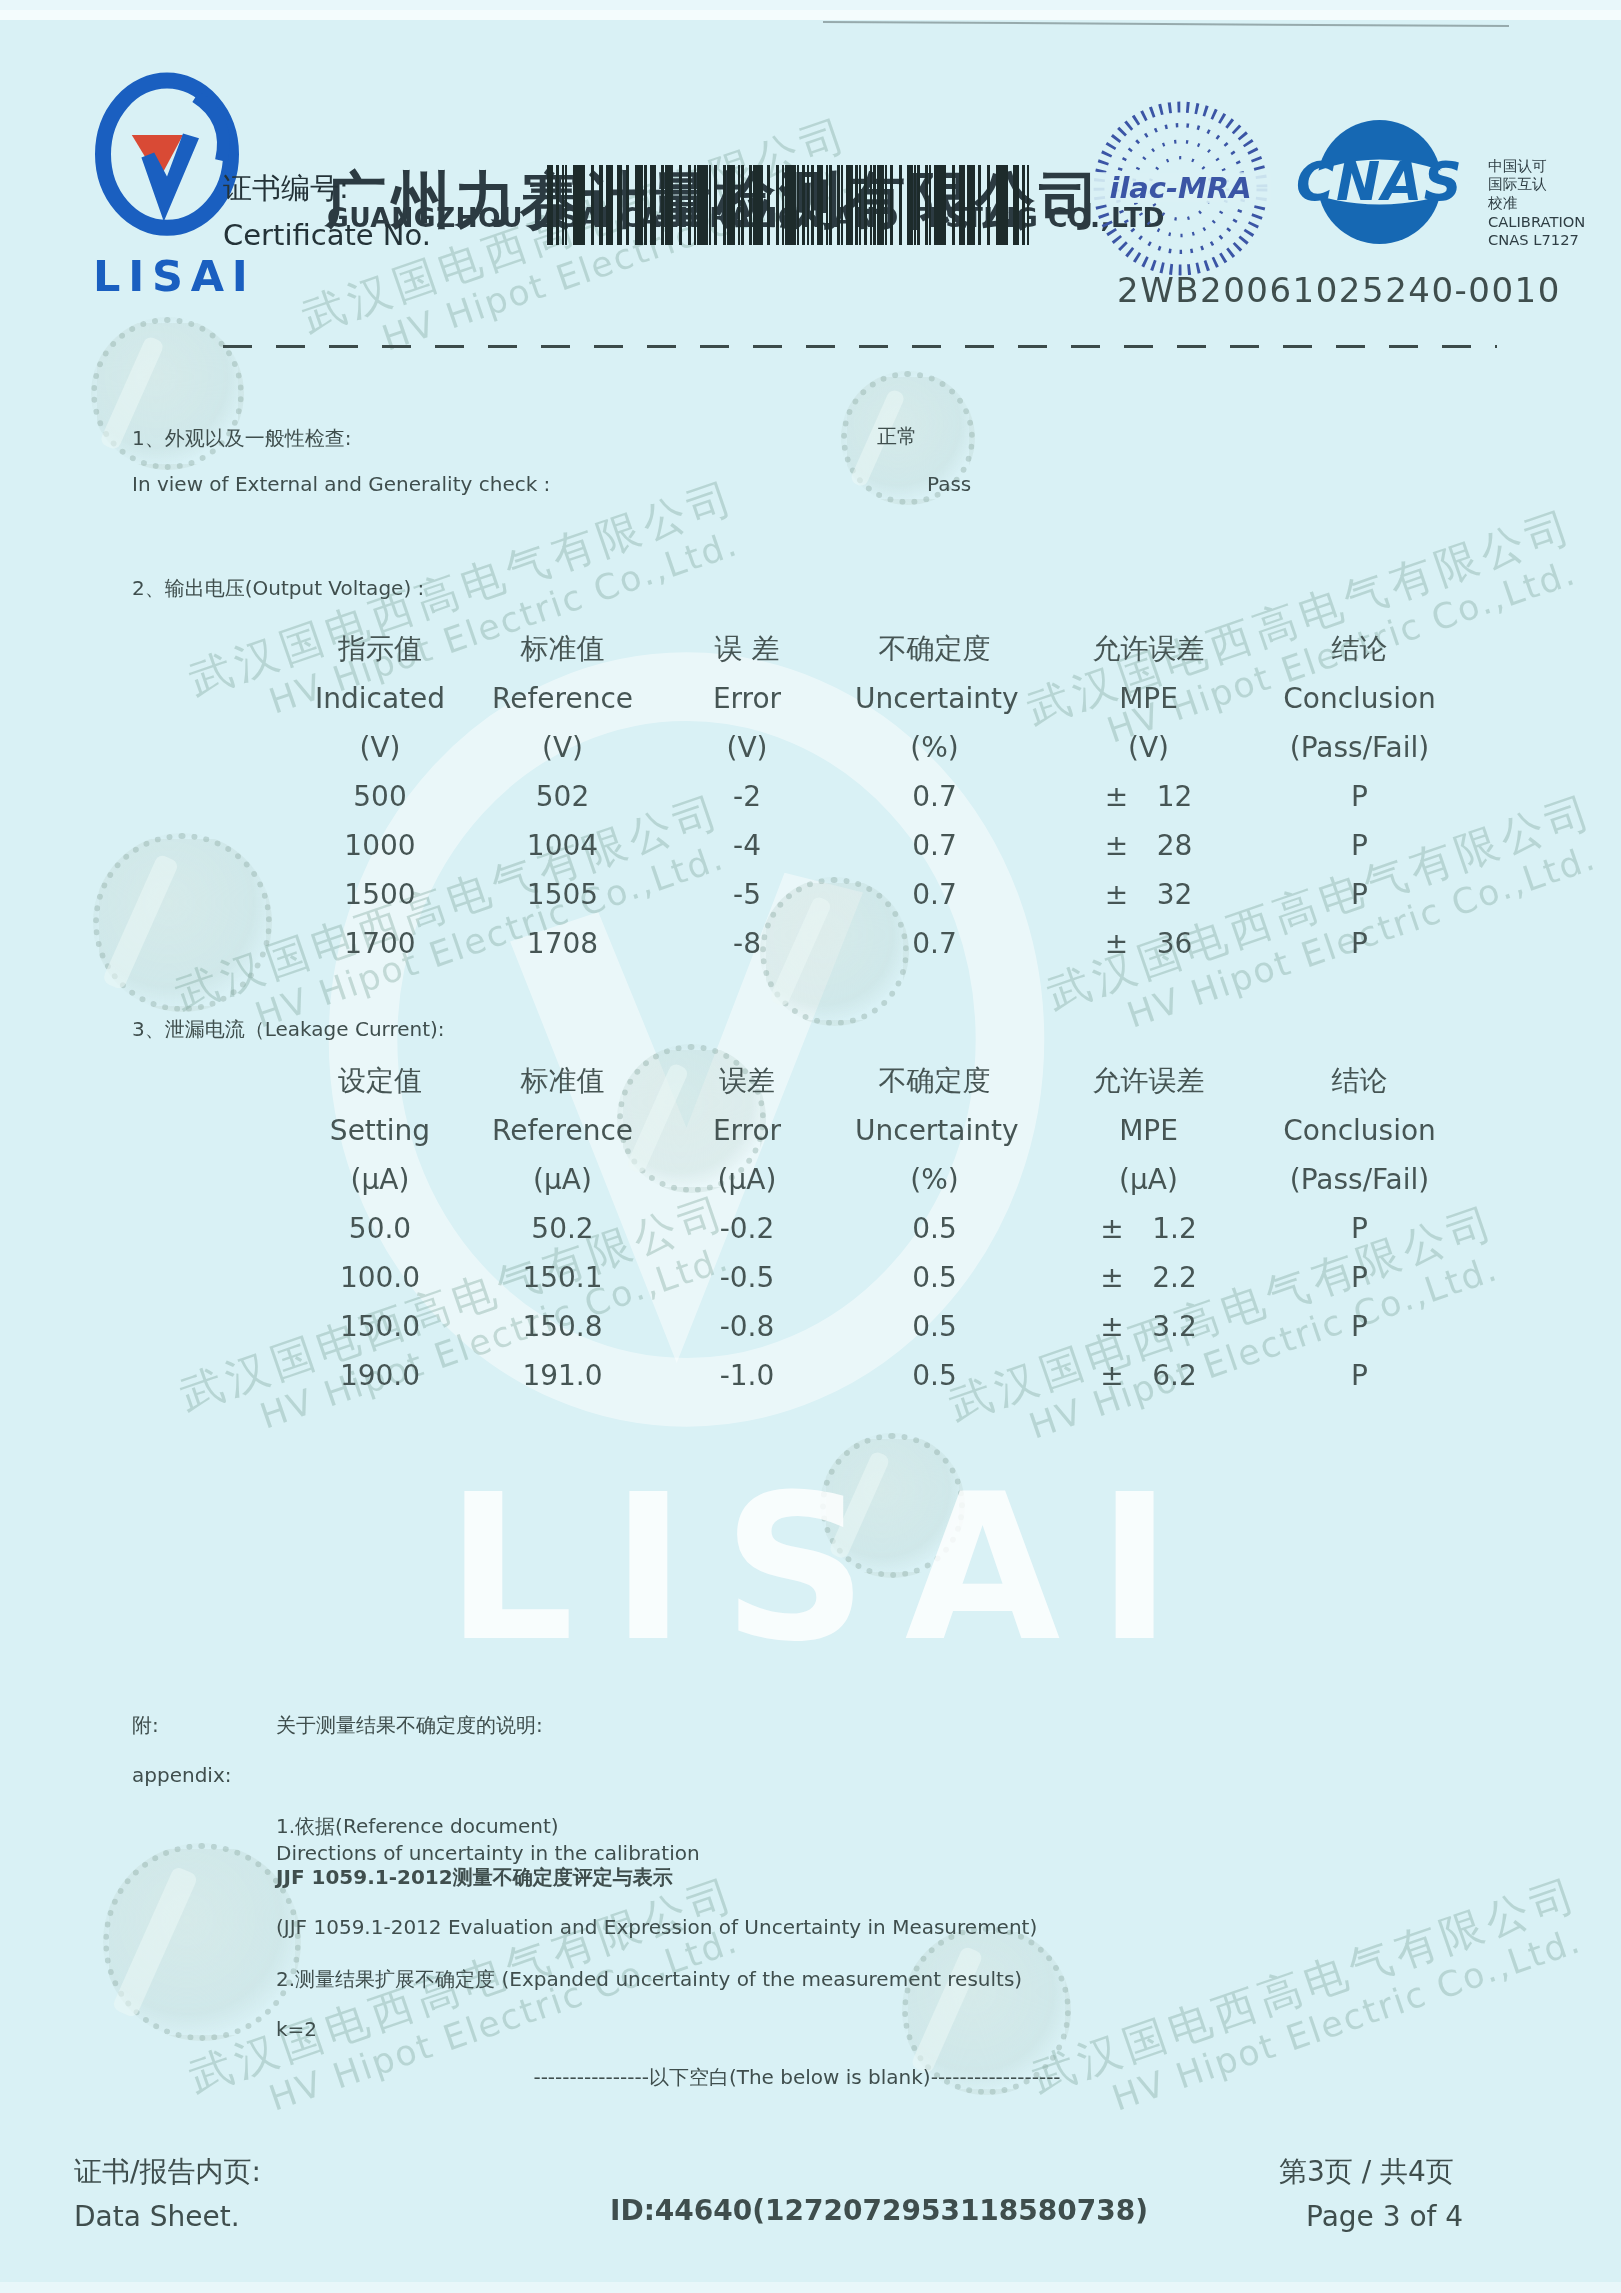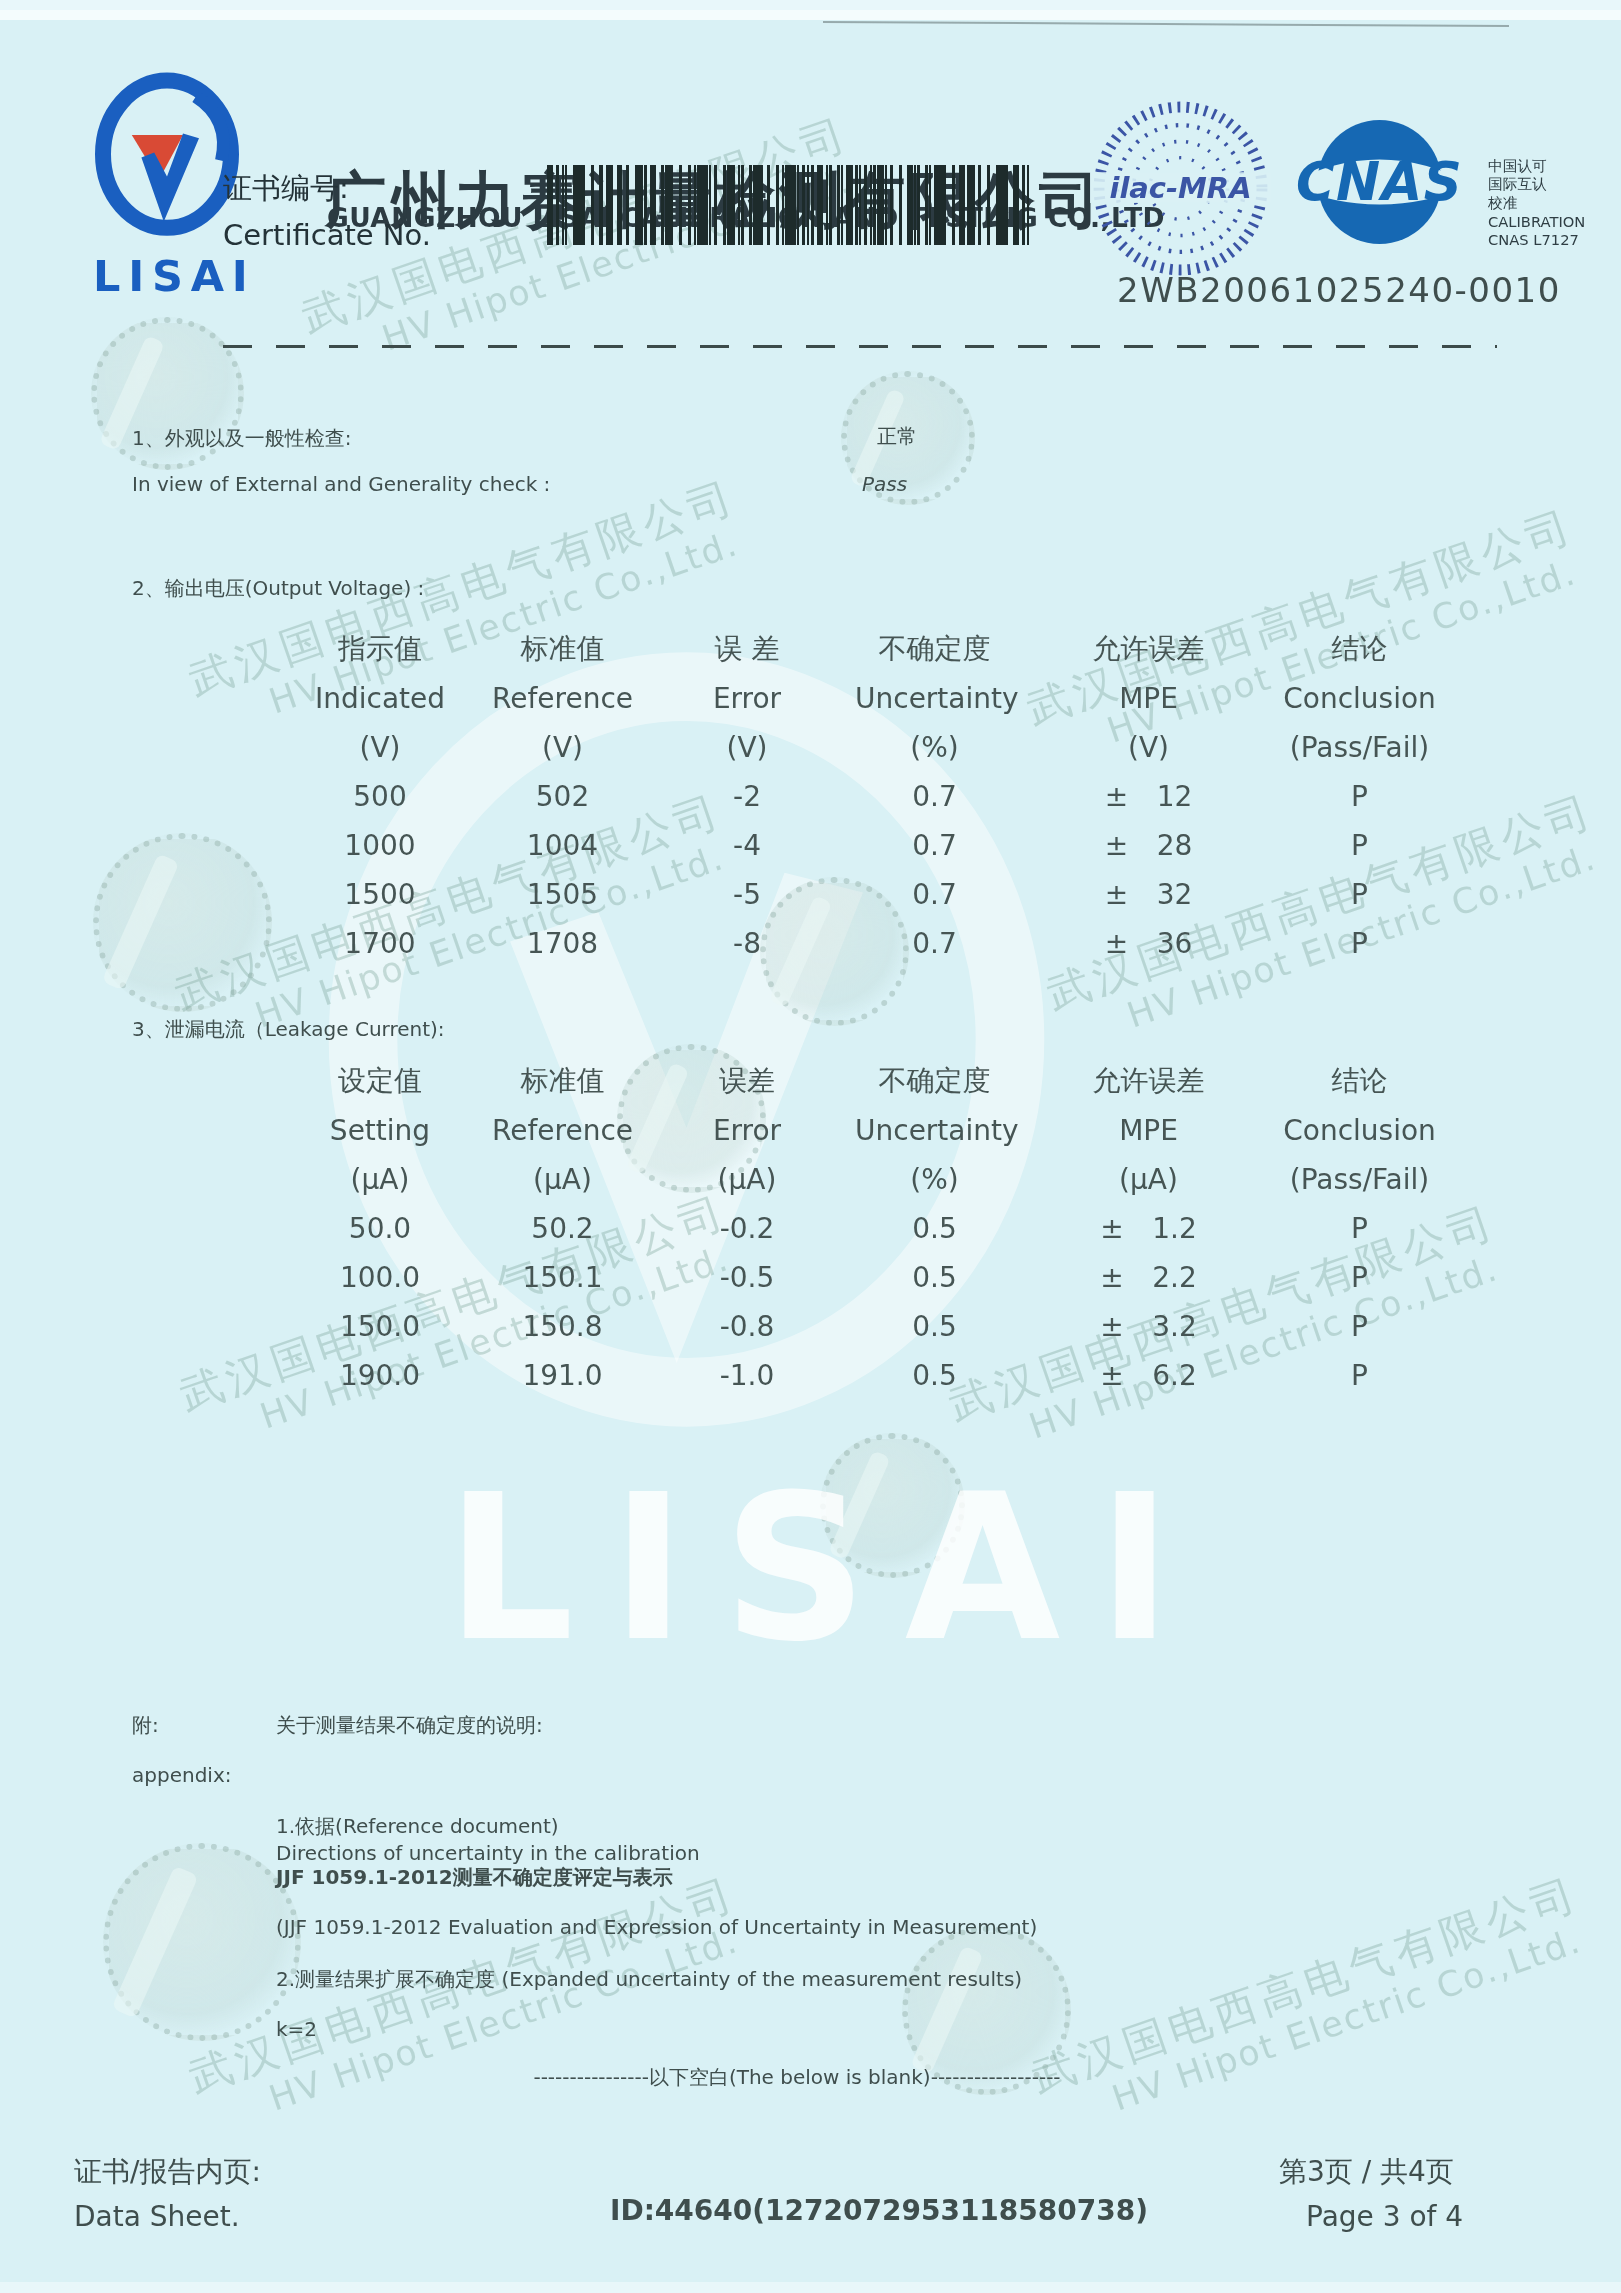--- a/index.html
+++ b/index.html
@@ -169,21 +169,21 @@
 国际互认
 校准
 CALIBRATION
 CNAS L7127</div>
 
   <div class="abs dash-sep" style="left:223px;top:335px;width:1274px;"></div>
 
   <div class="abs body-txt" style="left:132px;top:415px;">1、外观以及一般性检查:</div>
   <div class="abs body-txt" style="left:877px;top:413px;">正常</div>
   <div class="abs body-txt" style="left:132px;top:462px;">In view of External and Generality check :</div>
-  <div class="abs body-txt" style="left:862px;top:462px;font-style:italic;">Pass</div>
+  <div class="abs body-txt" style="left:927px;top:462px;">Pass</div>
 
   <div class="abs body-txt" style="left:132px;top:565px;">2、输出电压(Output Voltage) :</div>
   <div class="abs vtable" style="top:615px;">
     <div>
         <div class="trow">
           <div class="tcell">指示值</div>
           <div class="tcell">标准值</div>
           <div class="tcell">误 差</div>
           <div class="tcell">不确定度</div>
           <div class="tcell">允许误差</div>

